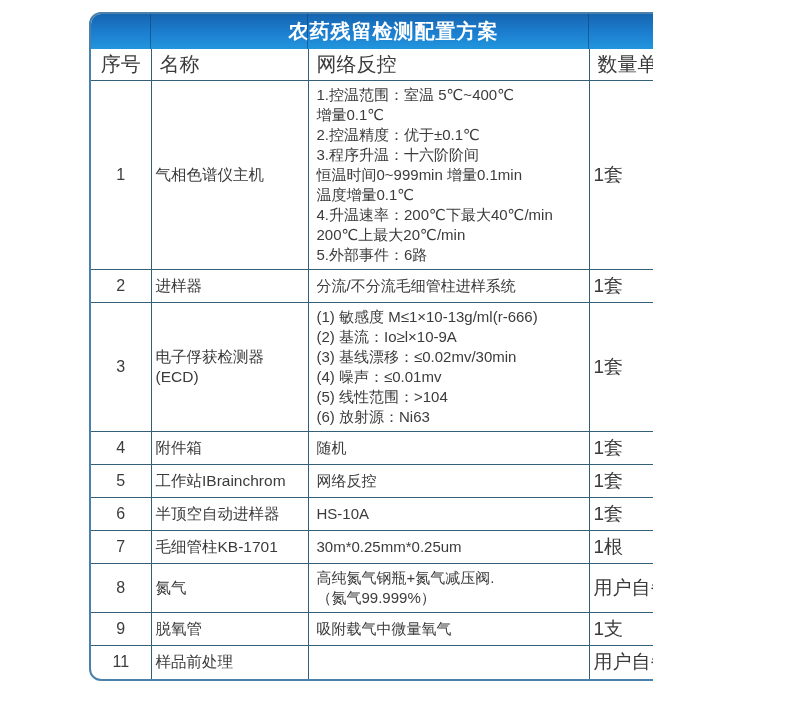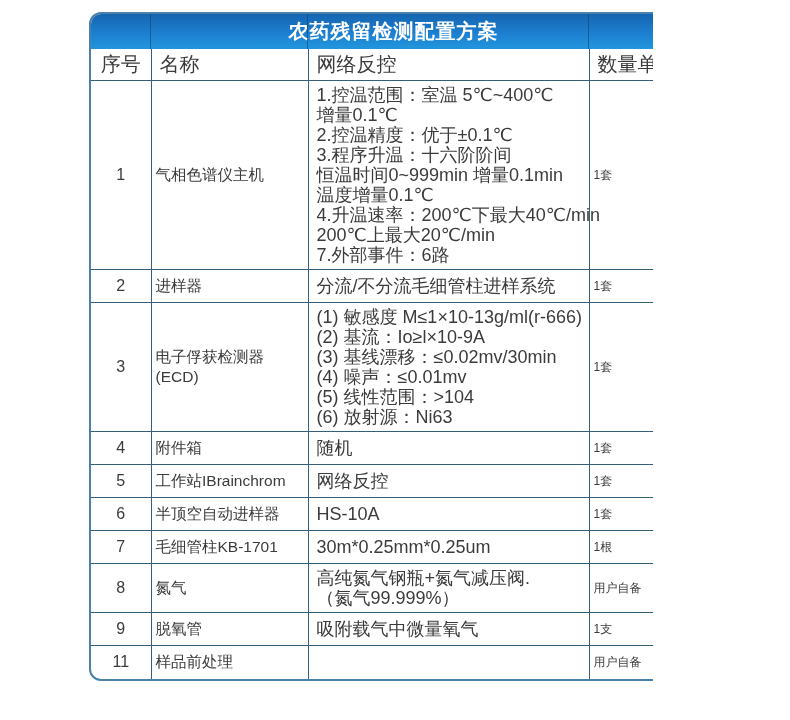--- a/index.html
+++ b/index.html
@@ -52,23 +52,23 @@
   thead th{border-top:none;}
   tbody tr:last-child td{border-bottom:none;}
   thead th{
     height:29px;font-weight:normal;text-align:left;padding:2px 8px;
     background:#ffffff;font-size:20px;
   }
   thead th.c-no{text-align:center;padding:2px 2px;}
   tbody td{height:33px;padding:4px 4px;line-height:20px;}
   td.c-no{text-align:center;padding:4px 2px;font-size:16px;}
   td.c-spec{padding:4px 8px;}
-  .spec-line{line-height:20px;font-size:18px;white-space:nowrap;}
+  .spec-line{line-height:20px;font-size:15px;white-space:nowrap;}
   td.c-name{line-height:20px;}
-  td.c-qty{font-size:12px;}
+  td.c-qty{font-size:19px;}
 </style>
 </head>
 <body>
 
 <div class="sheet">
   <div class="spec-table-wrap">
     <div class="title-bar">
       <div class="title-sep s1"></div>
       <div class="title-sep s2"></div>
       <div class="title-sep s3"></div>
@@ -95,21 +95,21 @@
             <td class="c-name">气相色谱仪主机</td>
             <td class="c-spec">
               <div class="spec-line">1.控温范围：室温 5℃~400℃</div>
               <div class="spec-line">增量0.1℃</div>
               <div class="spec-line">2.控温精度：优于±0.1℃</div>
               <div class="spec-line">3.程序升温：十六阶阶间</div>
               <div class="spec-line">恒温时间0~999min 增量0.1min</div>
               <div class="spec-line">温度增量0.1℃</div>
               <div class="spec-line">4.升温速率：200℃下最大40℃/min</div>
               <div class="spec-line">200℃上最大20℃/min</div>
-              <div class="spec-line">7.外部事件：6路</div>
+              <div class="spec-line">5.外部事件：6路</div>
             </td>
             <td class="c-qty">1套</td>
           </tr>
           <tr>
             <td class="c-no">2</td>
             <td class="c-name">进样器</td>
             <td class="c-spec">
               <div class="spec-line">分流/不分流毛细管柱进样系统</div>
             </td>
             <td class="c-qty">1套</td>

